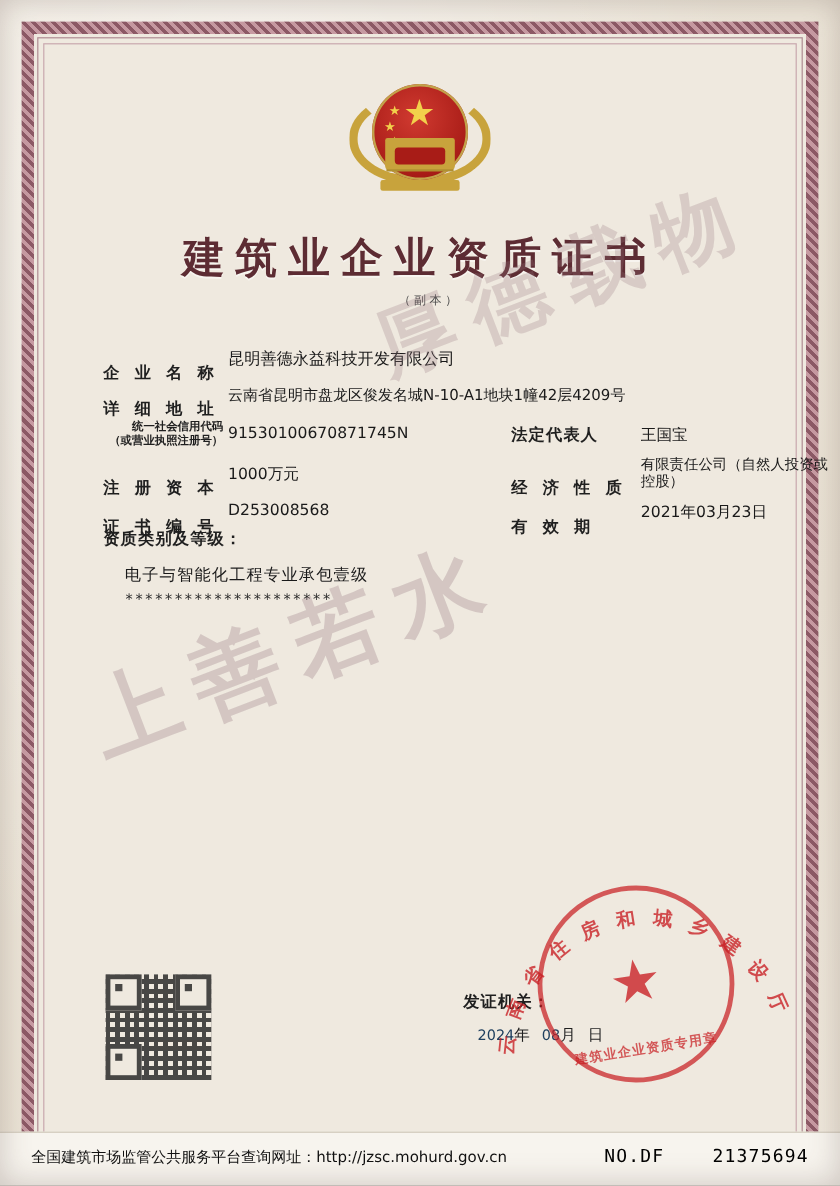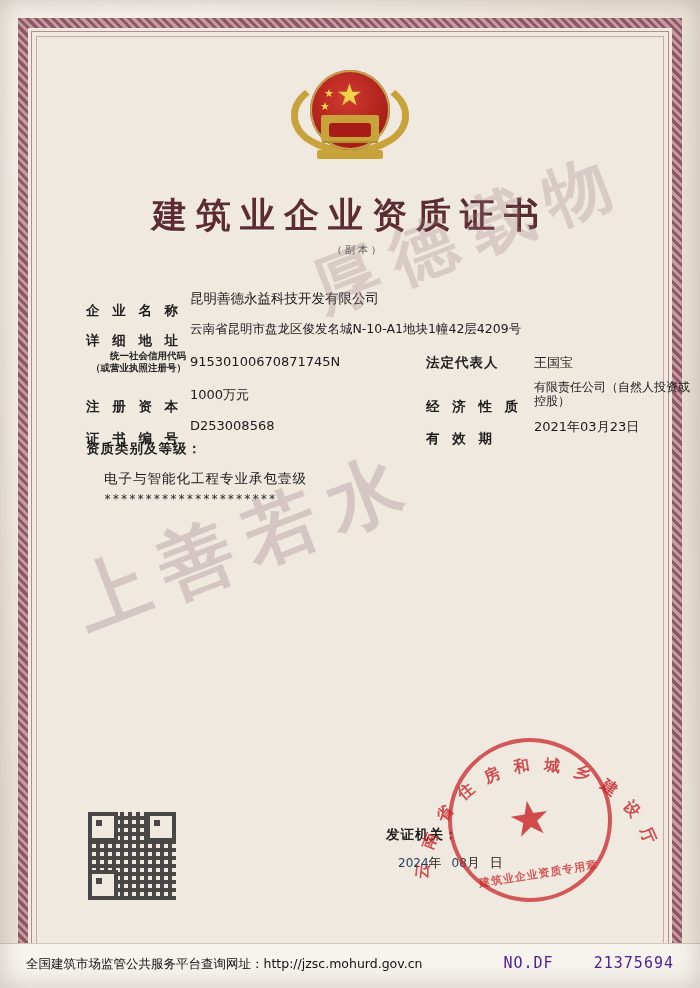--- a/index.html
+++ b/index.html
@@ -408,21 +408,21 @@
     font-size: 12.5px;
     color: #111;
   }
   .bottom-right {
     position: absolute;
     right: 26px;
     top: 10px;
     font-family: "DejaVu Sans Mono", monospace;
     font-size: 15px;
     letter-spacing: 1px;
-    color: #4c1d95;
+    color: #000000;
   }
 </style>
 </head>
 <body>
 
 <div class="page">
 
   <div class="bg-tile">
     <div class="row">建筑业企业资质证书</div>
     <div class="row off">建筑业企业资质证书</div>

